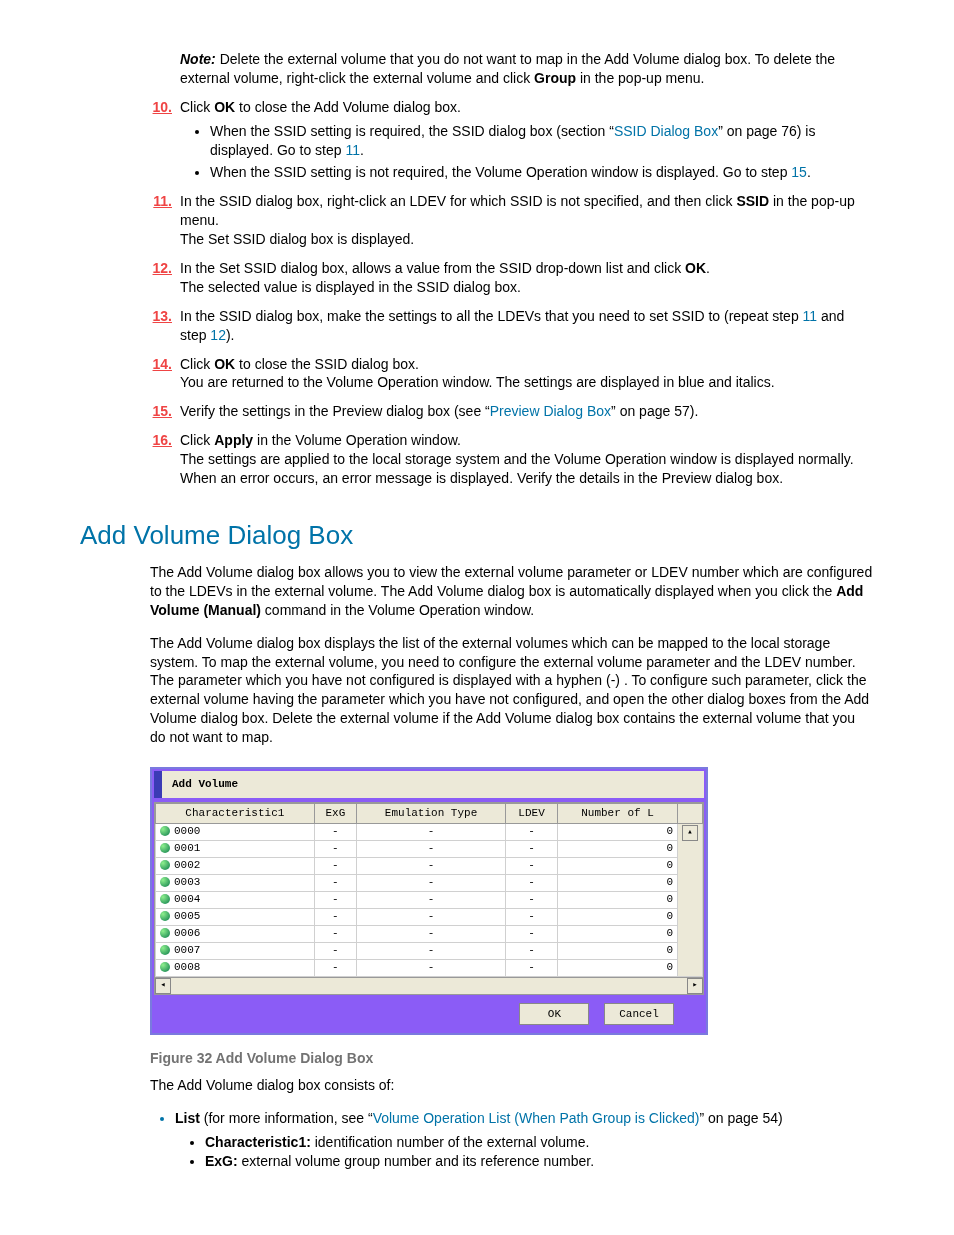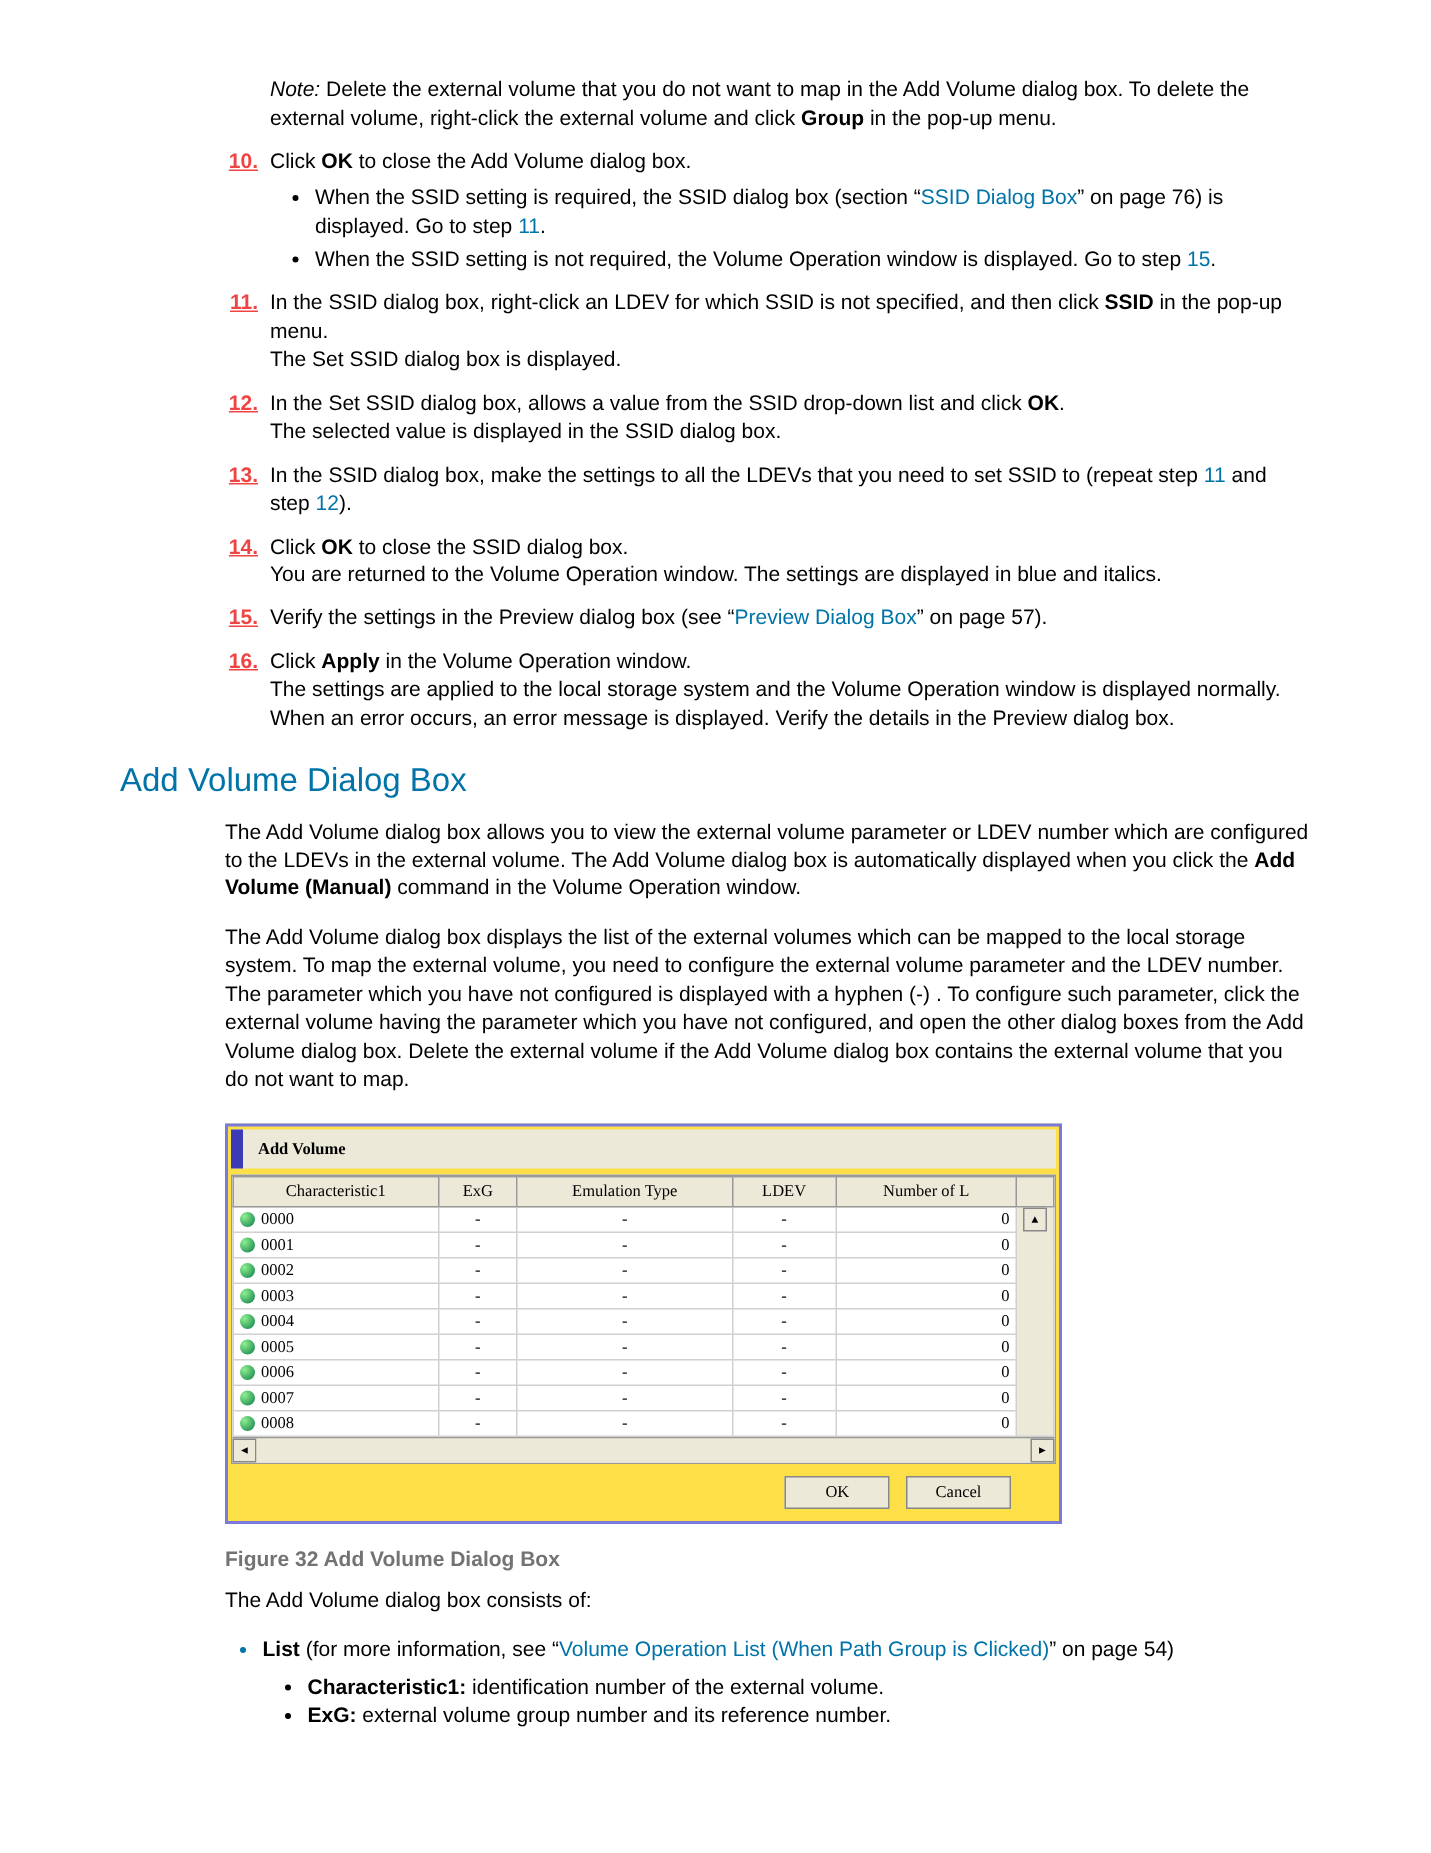--- a/index.html
+++ b/index.html
@@ -14,21 +14,21 @@
   .content {
     max-width: 800px;
     margin: 0 auto;
   }
   .note-block {
     margin-left: 100px;
     margin-bottom: 10px;
   }
   .note-label {
     font-style: italic;
-    font-weight: normal;
+    font-weight: bold;
   }
   ol.steps {
     list-style: none;
     padding-left: 60px;
     margin: 0;
   }
   ol.steps > li {
     position: relative;
     padding-left: 40px;
     margin-bottom: 10px;
@@ -48,36 +48,36 @@
     margin: 5px 0 5px 30px;
     padding: 0;
   }
   ul.sub li {
     margin-bottom: 4px;
   }
   .lnk { color: #0073a8; }
   b { font-weight: bold; }
   h1.section-title {
     font-weight: 300;
-    font-size: 22px;
+    font-size: 26px;
     color: #0073a8;
-    margin: 17px 0 10px 0;
+    margin: 30px 0 10px 0;
   }
   p.body {
     margin: 0 0 14px 70px;
     text-indent: 0;
   }
   .figure-wrap {
     margin: 20px 0 10px 70px;
   }
   .dlg {
     border: 2px solid #7a7ade;
-    background: #fde047;
+    background: #8b5cf6;
     width: 550px;
-    font-family: Liberation Serif, serif;
+    font-family: Liberation Mono, monospace;
     font-size: 11px;
     padding: 2px;
   }
   .dlg-title {
     background: #ece9d8;
     padding: 6px 6px 6px 10px;
     font-weight: bold;
     border-left: 8px solid #3b3bb5;
     margin-bottom: 4px;
   }

